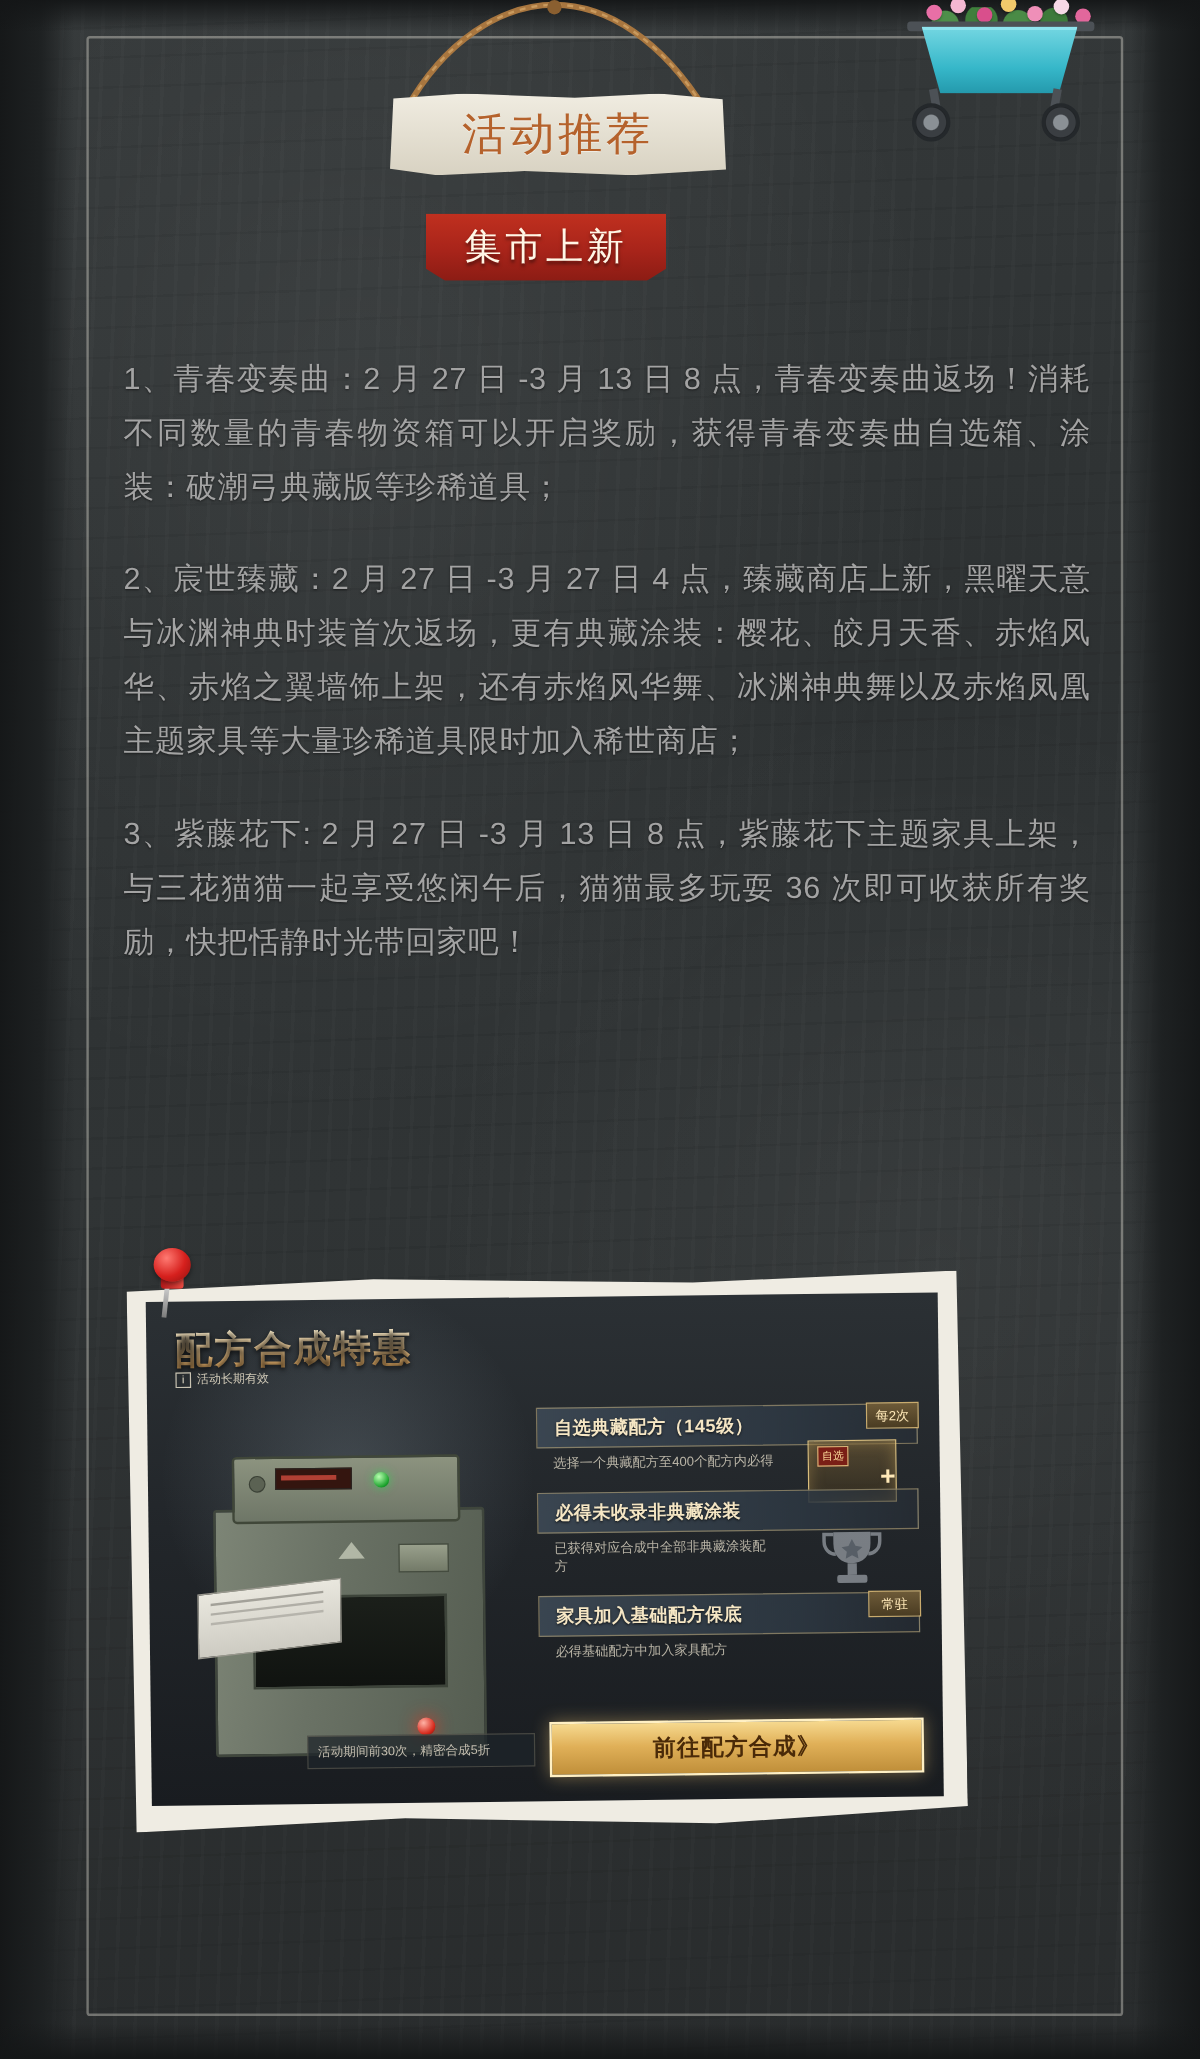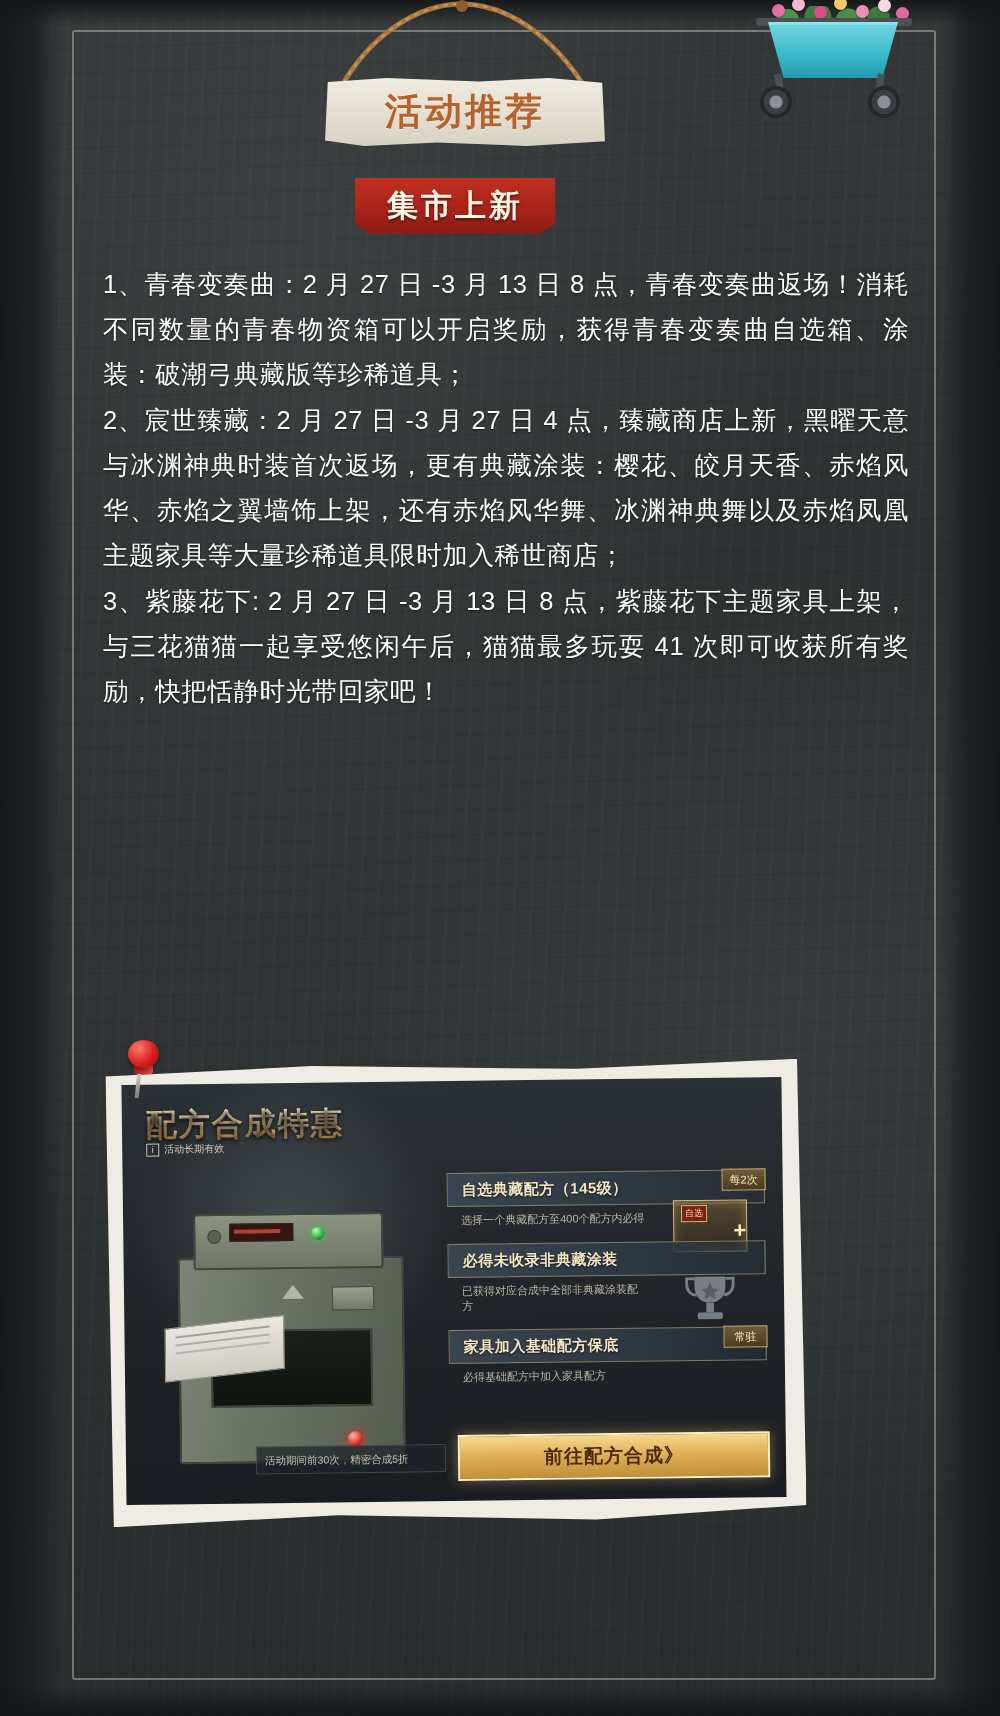--- a/index.html
+++ b/index.html
@@ -66,57 +66,58 @@
     position: absolute;
     left: 325px; top: 78px;
     width: 280px; height: 68px;
     background: linear-gradient(180deg,#f0ece1 0%, #e4dfd1 50%, #d8d2c2 100%);
     box-shadow: 0 4px 10px rgba(0,0,0,.45);
     display: flex; align-items: center; justify-content: center;
     clip-path: polygon(1% 6%, 22% 0%, 55% 5%, 80% 0%, 99% 7%, 100% 93%, 72% 100%, 40% 95%, 14% 100%, 0% 92%);
   }
   .sign-title {
     font-size: 37px;
-    font-weight: bold;
+    font-weight: normal;
     color: #b5622c;
     letter-spacing: 3px;
     text-shadow: 0 1px 0 rgba(255,255,255,.5);
   }
 
   
   .banner {
     position: absolute;
     left: 355px; top: 178px;
     width: 200px; height: 56px;
     background: linear-gradient(180deg,#c0301f 0%, #a8241a 55%, #8c1c14 100%);
     display: flex; align-items: center; justify-content: center;
     box-shadow: 0 3px 8px rgba(0,0,0,.4);
     clip-path: polygon(0 0, 100% 0, 100% 82%, 92% 100%, 8% 100%, 0 82%);
   }
   .banner-text {
     color: #fff6e6;
     font-size: 31px;
-    font-weight: bold;
+    font-weight: normal;
     letter-spacing: 3px;
     text-shadow: 0 2px 3px rgba(0,0,0,.5);
   }
 
   
   .content {
     position: absolute;
     left: 103px; top: 262px; width: 806px;
   }
   .para {
-    color: #ffffff;
+    color: #a3a3a3;
     font-size: 25.5px;
     line-height: 45px;
     letter-spacing: .6px;
     text-align: justify;
     text-shadow: 0 1px 2px rgba(0,0,0,.55);
     margin-bottom: 1px;
+    margin-top: 32px;
   }
 
   
   .photo-wrap {
     position: absolute;
     left: 104px; top: 1063px;
     width: 700px; height: 460px;
     background: #efece3;
     box-shadow: 0 6px 16px rgba(0,0,0,.5);
     transform: rotate(-0.7deg);
@@ -424,21 +425,21 @@
   <div class="sign-title">活动推荐</div>
 </div>
 
 <div class="banner">
   <div class="banner-text">集市上新</div>
 </div>
 
 <div class="content">
   <p class="para">1、青春变奏曲：2 月 27 日 -3 月 13 日 8 点，青春变奏曲返场！消耗不同数量的青春物资箱可以开启奖励，获得青春变奏曲自选箱、涂装：破潮弓典藏版等珍稀道具；</p>
   <p class="para">2、宸世臻藏：2 月 27 日 -3 月 27 日 4 点，臻藏商店上新，黑曜天意与冰渊神典时装首次返场，更有典藏涂装：樱花、皎月天香、赤焰风华、赤焰之翼墙饰上架，还有赤焰风华舞、冰渊神典舞以及赤焰凤凰主题家具等大量珍稀道具限时加入稀世商店；</p>
-  <p class="para">3、紫藤花下: 2 月 27 日 -3 月 13 日 8 点，紫藤花下主题家具上架，与三花猫猫一起享受悠闲午后，猫猫最多玩耍 41 次即可收获所有奖励，快把恬静时光带回家吧！</p>
+  <p class="para">3、紫藤花下: 2 月 27 日 -3 月 13 日 8 点，紫藤花下主题家具上架，与三花猫猫一起享受悠闲午后，猫猫最多玩耍 36 次即可收获所有奖励，快把恬静时光带回家吧！</p>
 </div>
 
 <div class="pin">
   <div class="pin-needle"></div>
   <div class="pin-neck"></div>
   <div class="pin-head"></div>
 </div>
 
 <div class="photo-wrap">
   <div class="shot">

